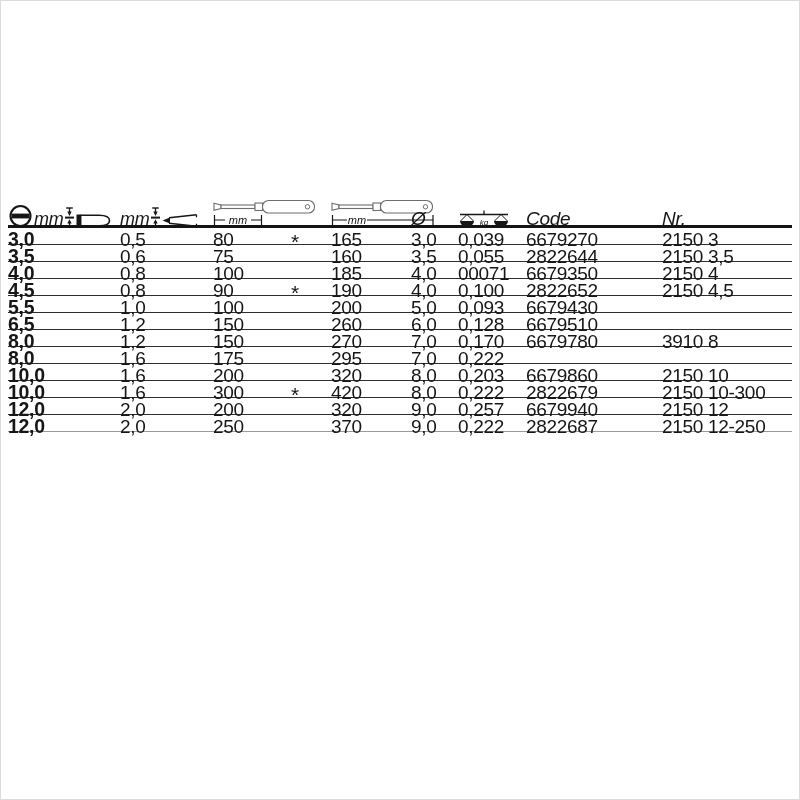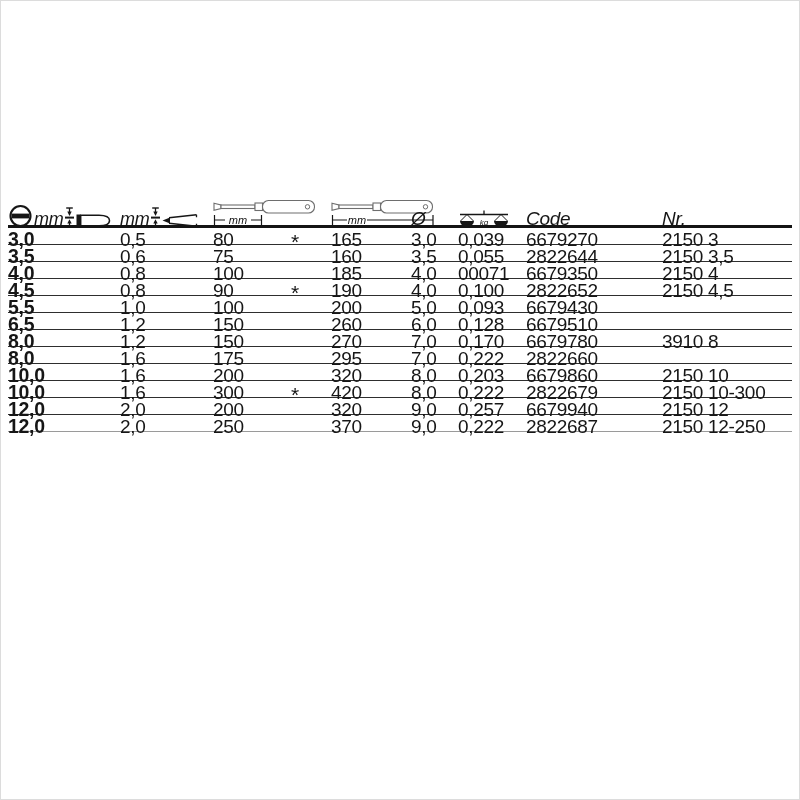--- a/index.html
+++ b/index.html
@@ -227,21 +227,20 @@
           <div class="cell">3910 8</div>
         </div>
         <div class="grid-row row">
           <div class="cell size">8,0</div>
           <div class="cell">1,6</div>
           <div class="cell">175</div>
           <div class="cell star"></div>
           <div class="cell">295</div>
           <div class="cell">7,0</div>
           <div class="cell">0,222</div>
-          <div class="cell">2822660</div>
         </div>
         <div class="grid-row row">
           <div class="cell size">10,0</div>
           <div class="cell">1,6</div>
           <div class="cell">200</div>
           <div class="cell star"></div>
           <div class="cell">320</div>
           <div class="cell">8,0</div>
           <div class="cell">0,203</div>
           <div class="cell">6679860</div>

